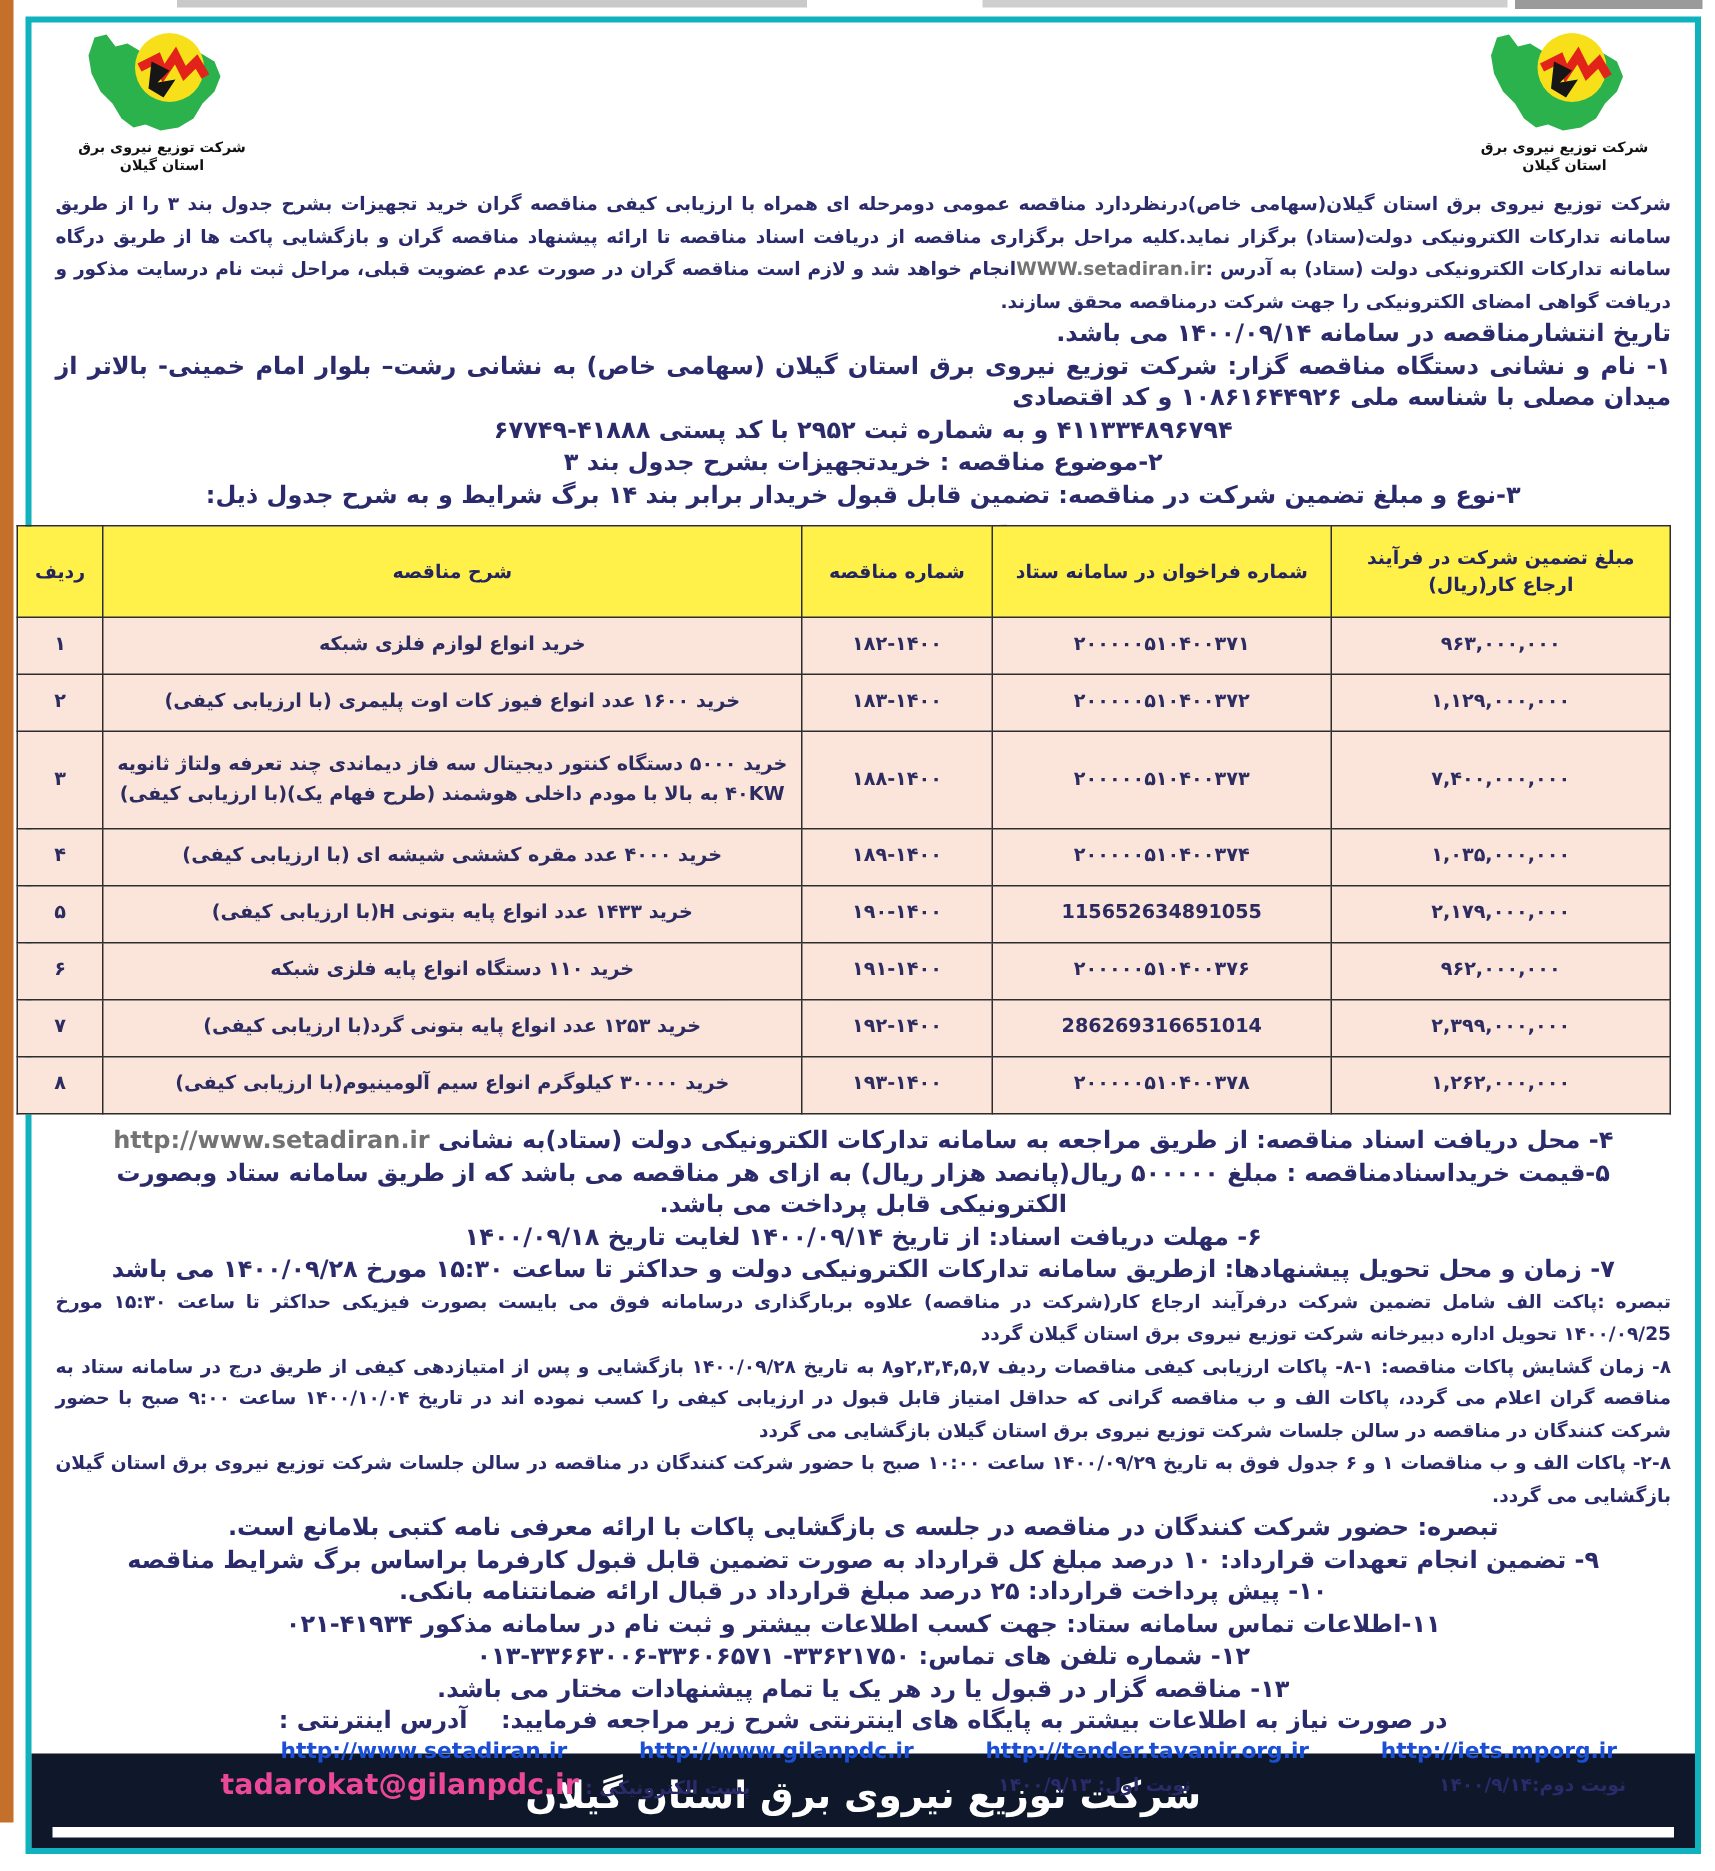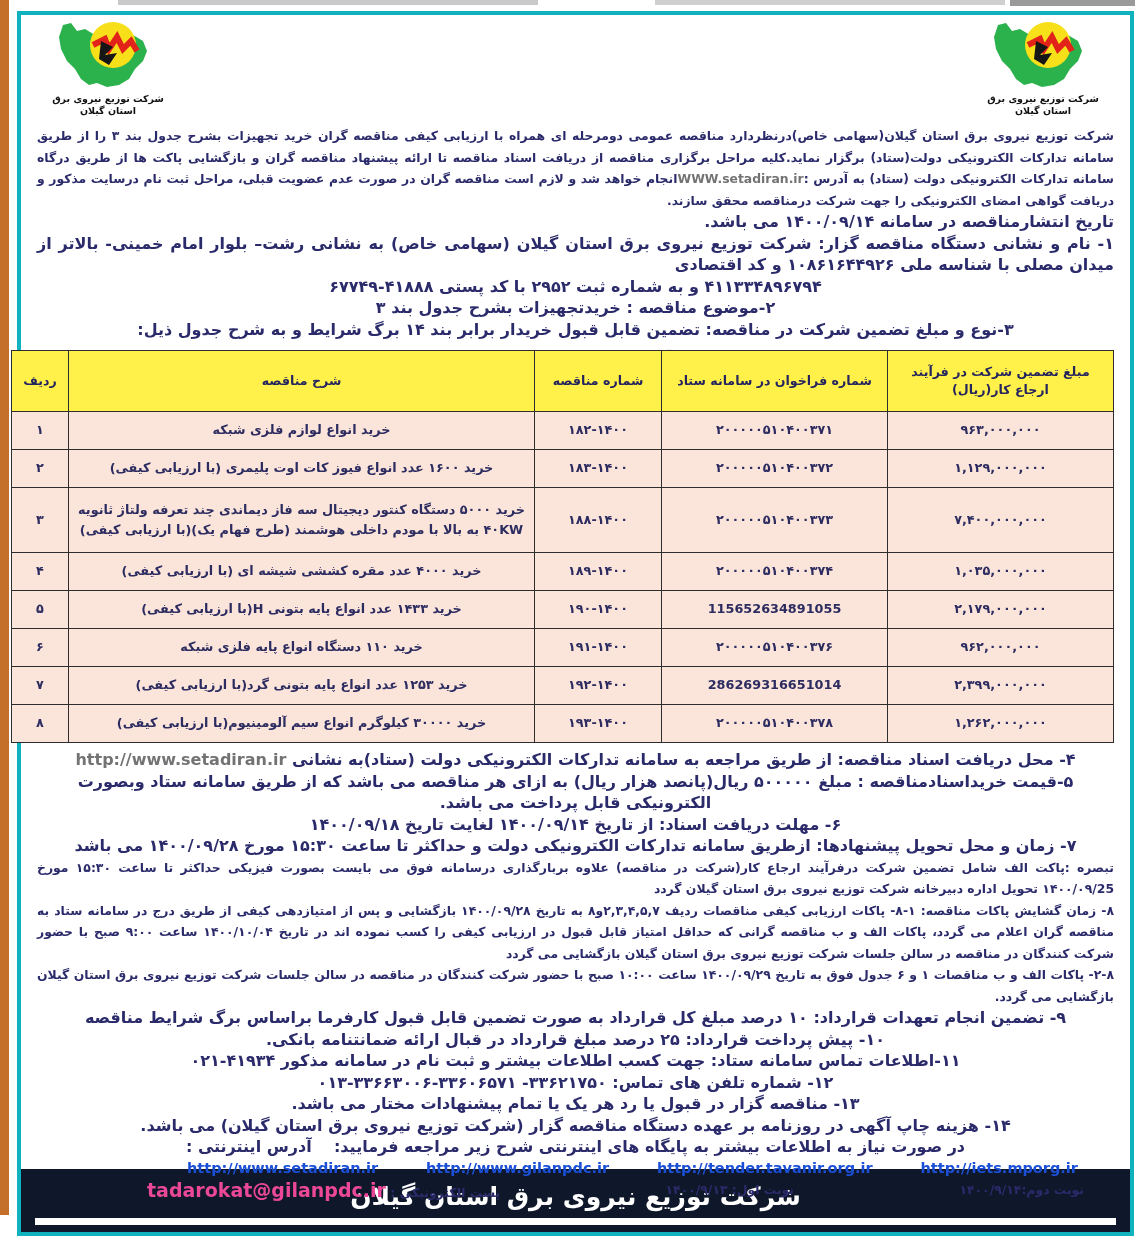--- a/index.html
+++ b/index.html
@@ -296,26 +296,26 @@
       <div class="ln c"><span>۴- محل دریافت اسناد مناقصه: از طریق مراجعه به سامانه تدارکات الکترونیکی دولت (ستاد)به نشانی</span>
         <span class="blue-link mono-url">http://www.setadiran.ir</span></div>
 
       <div class="ln c">۵-قیمت خریداسنادمناقصه : مبلغ ۵۰۰۰۰۰ ریال(پانصد هزار ریال) به ازای هر مناقصه می باشد که از طریق سامانه ستاد وبصورت الکترونیکی قابل پرداخت می باشد.</div>
       <div class="ln c">۶- مهلت دریافت اسناد: از تاریخ ۱۴۰۰/۰۹/۱۴ لغایت تاریخ ۱۴۰۰/۰۹/۱۸</div>
       <div class="ln c">۷- زمان و محل تحویل پیشنهادها: ازطریق سامانه تدارکات الکترونیکی دولت و حداکثر تا ساعت ۱۵:۳۰ مورخ ۱۴۰۰/۰۹/۲۸ می باشد</div>
 
       <div class="para">تبصره :پاکت الف شامل تضمین شرکت درفرآیند ارجاع کار(شرکت در مناقصه) علاوه بربارگذاری درسامانه فوق می بایست بصورت فیزیکی حداکثر تا ساعت ۱۵:۳۰ مورخ ۱۴۰۰/۰۹/25 تحویل اداره دبیرخانه شرکت توزیع نیروی برق استان گیلان گردد</div>
       <div class="para">۸- زمان گشایش پاکات مناقصه:  ۱-۸- پاکات ارزیابی کیفی  مناقصات ردیف ۲,۳,۴,۵,۷و۸ به تاریخ ۱۴۰۰/۰۹/۲۸ بازگشایی و پس از امتیازدهی کیفی از طریق درج در سامانه ستاد به مناقصه گران اعلام می گردد، پاکات الف و ب مناقصه گرانی که حداقل امتیاز قابل قبول در ارزیابی کیفی را کسب نموده اند در تاریخ ۱۴۰۰/۱۰/۰۴  ساعت ۹:۰۰ صبح با حضور شرکت کنندگان در مناقصه در سالن جلسات شرکت توزیع نیروی برق استان گیلان بازگشایی می گردد</div>
       <div class="para">۲-۸- پاکات الف و ب مناقصات ۱ و ۶ جدول فوق به تاریخ ۱۴۰۰/۰۹/۲۹ ساعت ۱۰:۰۰ صبح با حضور شرکت کنندگان در مناقصه در سالن جلسات شرکت توزیع نیروی برق استان گیلان بازگشایی می گردد.</div>
+      <div class="ln c">تبصره: حضور شرکت کنندگان در مناقصه در جلسه ی بازگشایی پاکات با ارائه معرفی نامه کتبی بلامانع است.</div>
       <div class="ln c">۹- تضمین انجام تعهدات قرارداد: ۱۰ درصد مبلغ کل قرارداد به صورت تضمین قابل قبول کارفرما براساس برگ شرایط مناقصه</div>
       <div class="ln c">۱۰- پیش پرداخت قرارداد: ۲۵ درصد مبلغ قرارداد در قبال ارائه ضمانتنامه بانکی.</div>
       <div class="ln c">۱۱-اطلاعات تماس سامانه ستاد: جهت کسب اطلاعات بیشتر و ثبت نام در سامانه مذکور ۴۱۹۳۴-۰۲۱</div>
       <div class="ln c">۱۲- شماره تلفن های تماس: ۳۳۶۲۱۷۵۰- ۳۳۶۰۶۵۷۱-۳۳۶۶۳۰۰۶-۰۱۳</div>
       <div class="ln c">۱۳- مناقصه گزار در قبول یا رد هر یک یا تمام پیشنهادات مختار می باشد.</div>
-      <div class="ln c">۱۴- هزینه چاپ آگهی در روزنامه بر عهده دستگاه مناقصه گزار (شرکت توزیع نیروی برق استان گیلان) می باشد.</div>
 
       <div class="ln c"><span>در صورت نیاز به اطلاعات بیشتر به پایگاه های اینترنتی شرح زیر مراجعه فرمایید:</span>
         &nbsp;&nbsp;&nbsp;<span>آدرس اینترنتی   :</span></div>
 
       <div class="urls-row">
         <span>http://www.setadiran.ir</span>
         <span>http://www.gilanpdc.ir</span>
         <span>http://tender.tavanir.org.ir</span>
         <span>http://iets.mporg.ir</span>
       </div>

